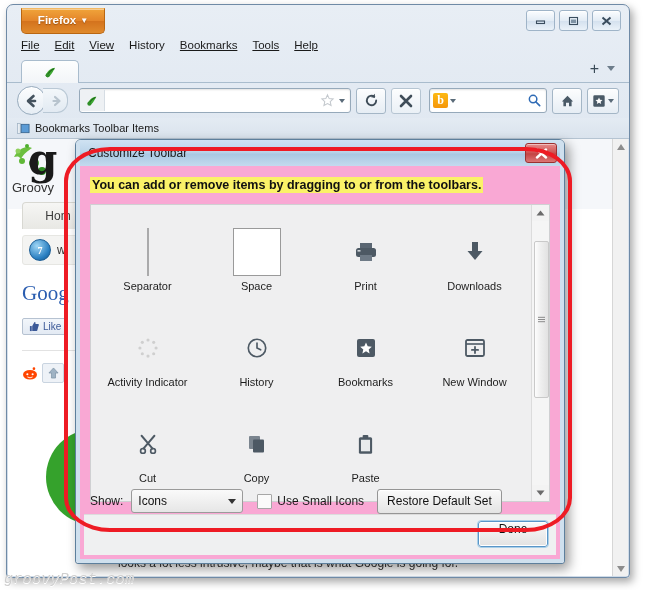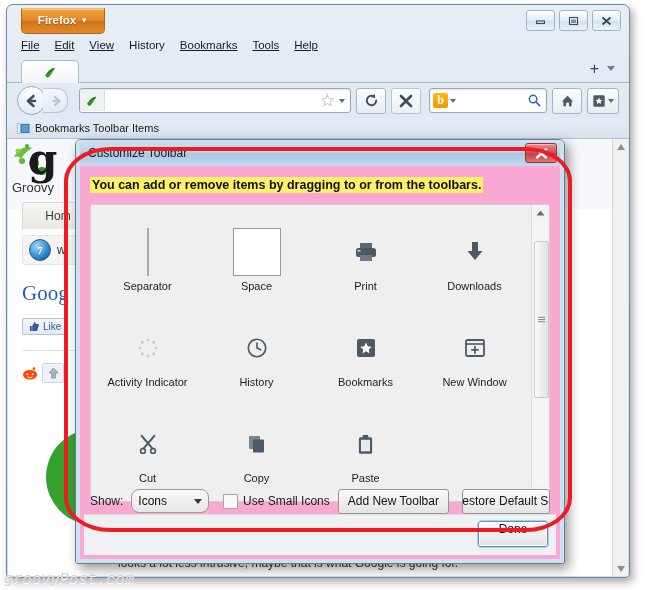--- a/index.html
+++ b/index.html
@@ -226,21 +226,21 @@
     display:flex;align-items:center;justify-content:center;
   }
   #dsb-grip{width:7px;height:7px;}
 
   
   #dlg-controls{position:absolute;left:10px;right:10px;bottom:46px;height:24px;display:flex;align-items:center;gap:8px;}
   #show-label{font-size:12px;color:#1a1a1a;}
   #show-select{
     width:98px;height:22px;
     background:linear-gradient(180deg,#fafafa,#e6e6e6);
-    border:1px solid #9a9a9a;border-radius:8px;
+    border:1px solid #9a9a9a;border-radius:3px;
     display:flex;align-items:center;justify-content:space-between;padding:0 6px;
     font-size:12px;color:#111;
   }
   #show-caret{width:0;height:0;border-left:4px solid transparent;border-right:4px solid transparent;border-top:5px solid #333;}
   #small-icons-wrap{display:flex;align-items:center;gap:5px;margin-left:6px;}
   #small-icons-box{width:13px;height:13px;background:#fafafa;border:1px solid #a6a6a6;border-radius:1px;}
   #small-icons-label{font-size:12px;color:#1a1a1a;white-space:nowrap;}
   .dlg-btn{
     height:23px;padding:0 9px;
     background:linear-gradient(180deg,#fafafa,#e4e4e4);
@@ -653,23 +653,20 @@
         <div id="dlg-controls">
           <span id="show-label">Show:</span>
           <div id="show-select">
             <span>Icons</span>
             <span id="show-caret"></span>
           </div>
           <div id="small-icons-wrap">
             <span id="small-icons-box"></span>
             <span id="small-icons-label">Use Small Icons</span>
           </div>
-          <div class="dlg-btn">
-            <span>Add New Toolbar</span>
-          </div>
           <div class="dlg-btn" id="btn-restore">
             <span>Restore Default Set</span>
           </div>
         </div>
 
         <div id="dlg-footer">
           <div id="btn-done">
             <span>Done</span>
           </div>
         </div>

